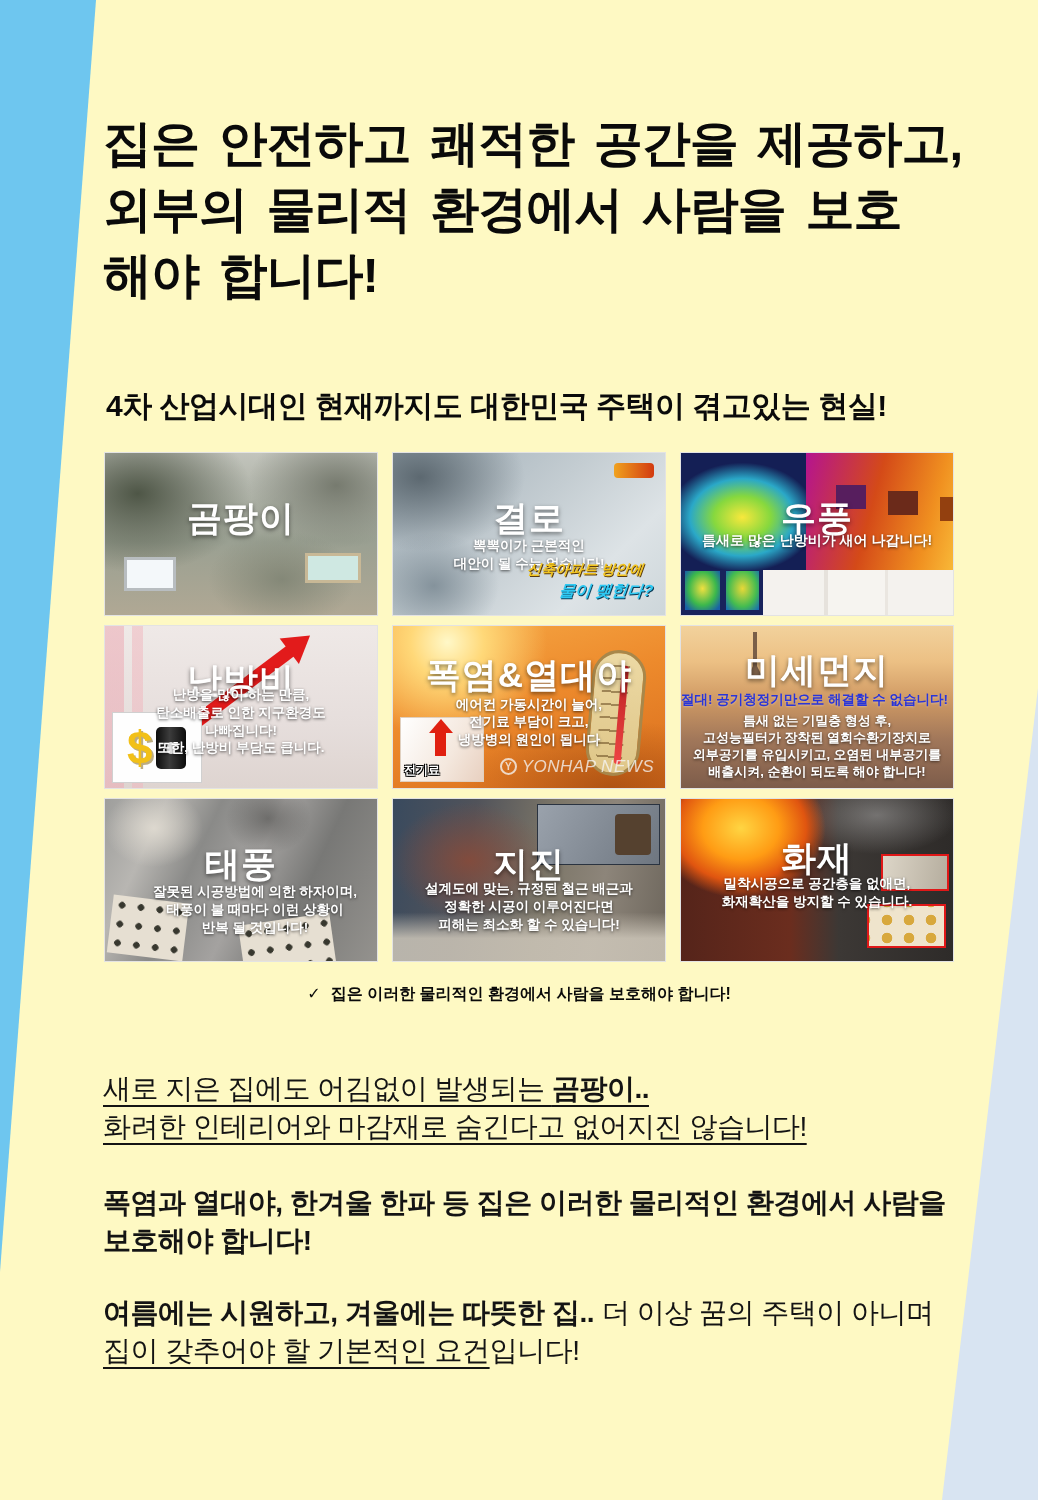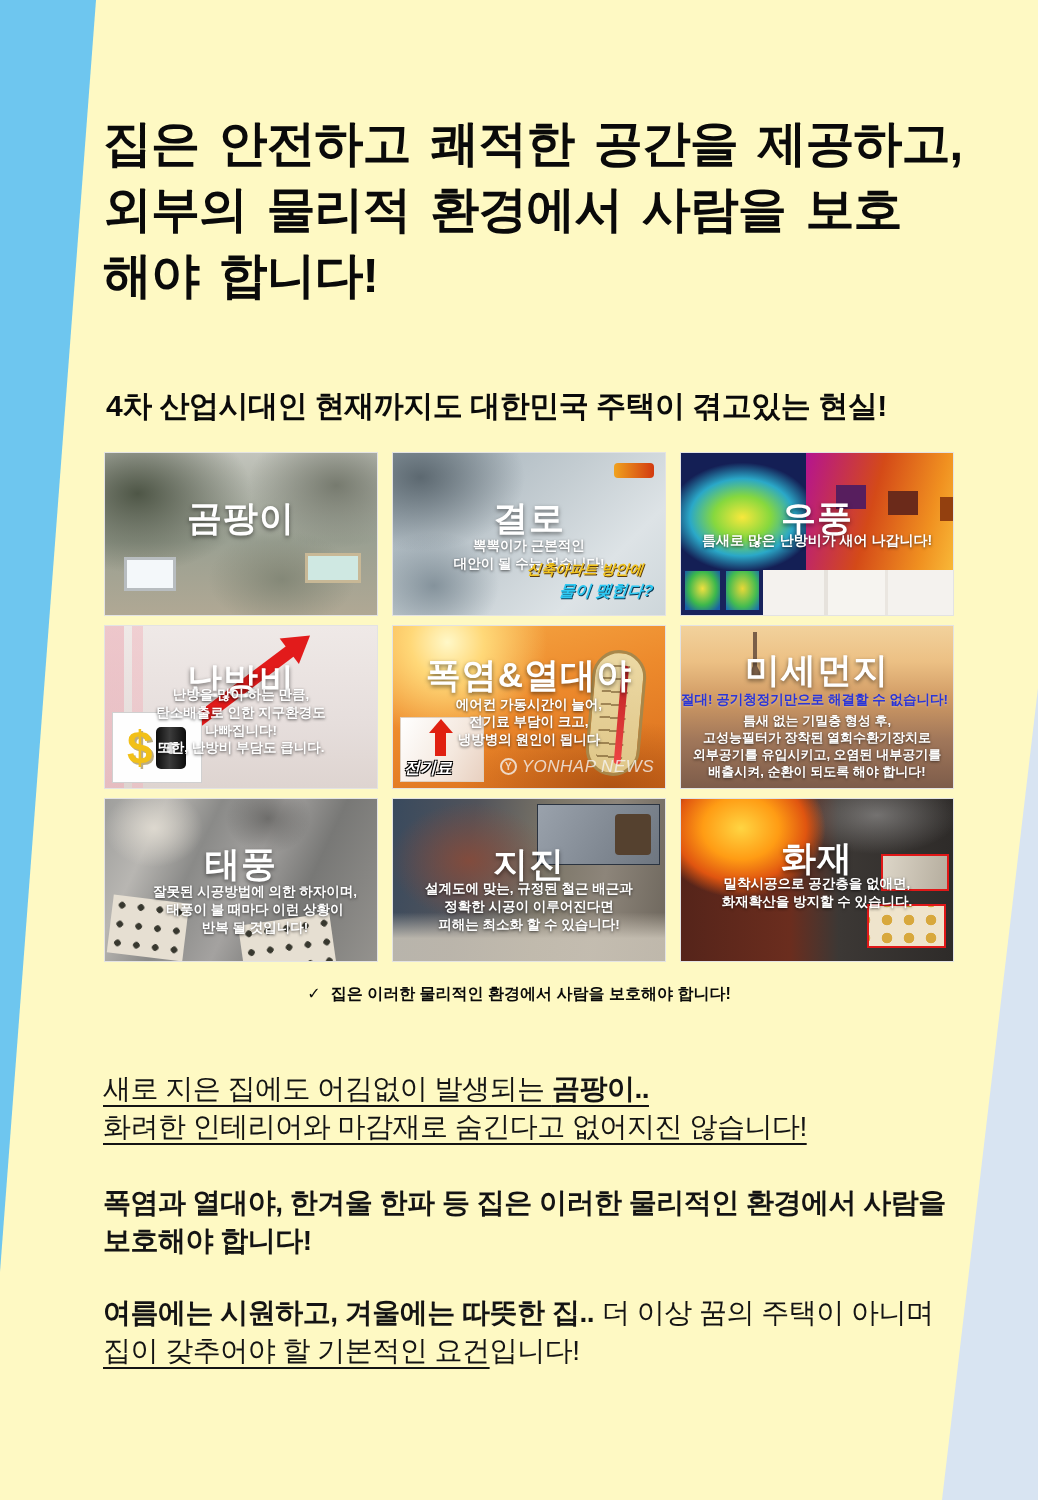--- a/index.html
+++ b/index.html
@@ -118,21 +118,21 @@
   .thermo::after { content:""; position:absolute; left:55%; top:10%; bottom:8%; width:7px;
     background:linear-gradient(#b22,#e44); border-radius:4px; }
   .elec { position:absolute; left:2.5%; bottom:4%; width:31%; height:40%;
     background:linear-gradient(120deg,#ffffff 0%,#f4e8de 60%,#e8d0c0 100%);
     border:1px solid #e0d0c0; z-index:4; }
   .elec .e-arrow { position:absolute; left:42%; top:22%; width:11px; height:24px; background:#e02010; }
   .elec .e-arrow::before { content:""; position:absolute; top:-13px; left:-6px;
     border-bottom:14px solid #e02010; border-left:12px solid transparent;
     border-right:12px solid transparent; }
   .elec .e-label { position:absolute; left:4%; bottom:3%; color:#fff; font-weight:900;
-    font-size:16px; font-style:italic;
+    font-size:12px; 
     text-shadow:-1px -1px 0 #000,1px -1px 0 #000,-1px 1px 0 #000,1px 1px 0 #000; }
   .wm { position:absolute; right:4%; bottom:7%; display:flex; align-items:center; gap:5px;
     color:rgba(245,245,245,.78); z-index:4; }
   .wm .wm-circle { width:17px; height:17px; border:2.5px solid rgba(245,245,245,.78);
     border-radius:50%; display:flex; align-items:center; justify-content:center;
     font-size:10px; font-weight:900; }
   .wm .wm-text { font-size:17px; font-weight:400; font-style:italic; letter-spacing:.5px; }
 
   
   .c-dust { background:linear-gradient(180deg,#f2d29c 0%,#ecc084 22%,#d09a64 45%,

